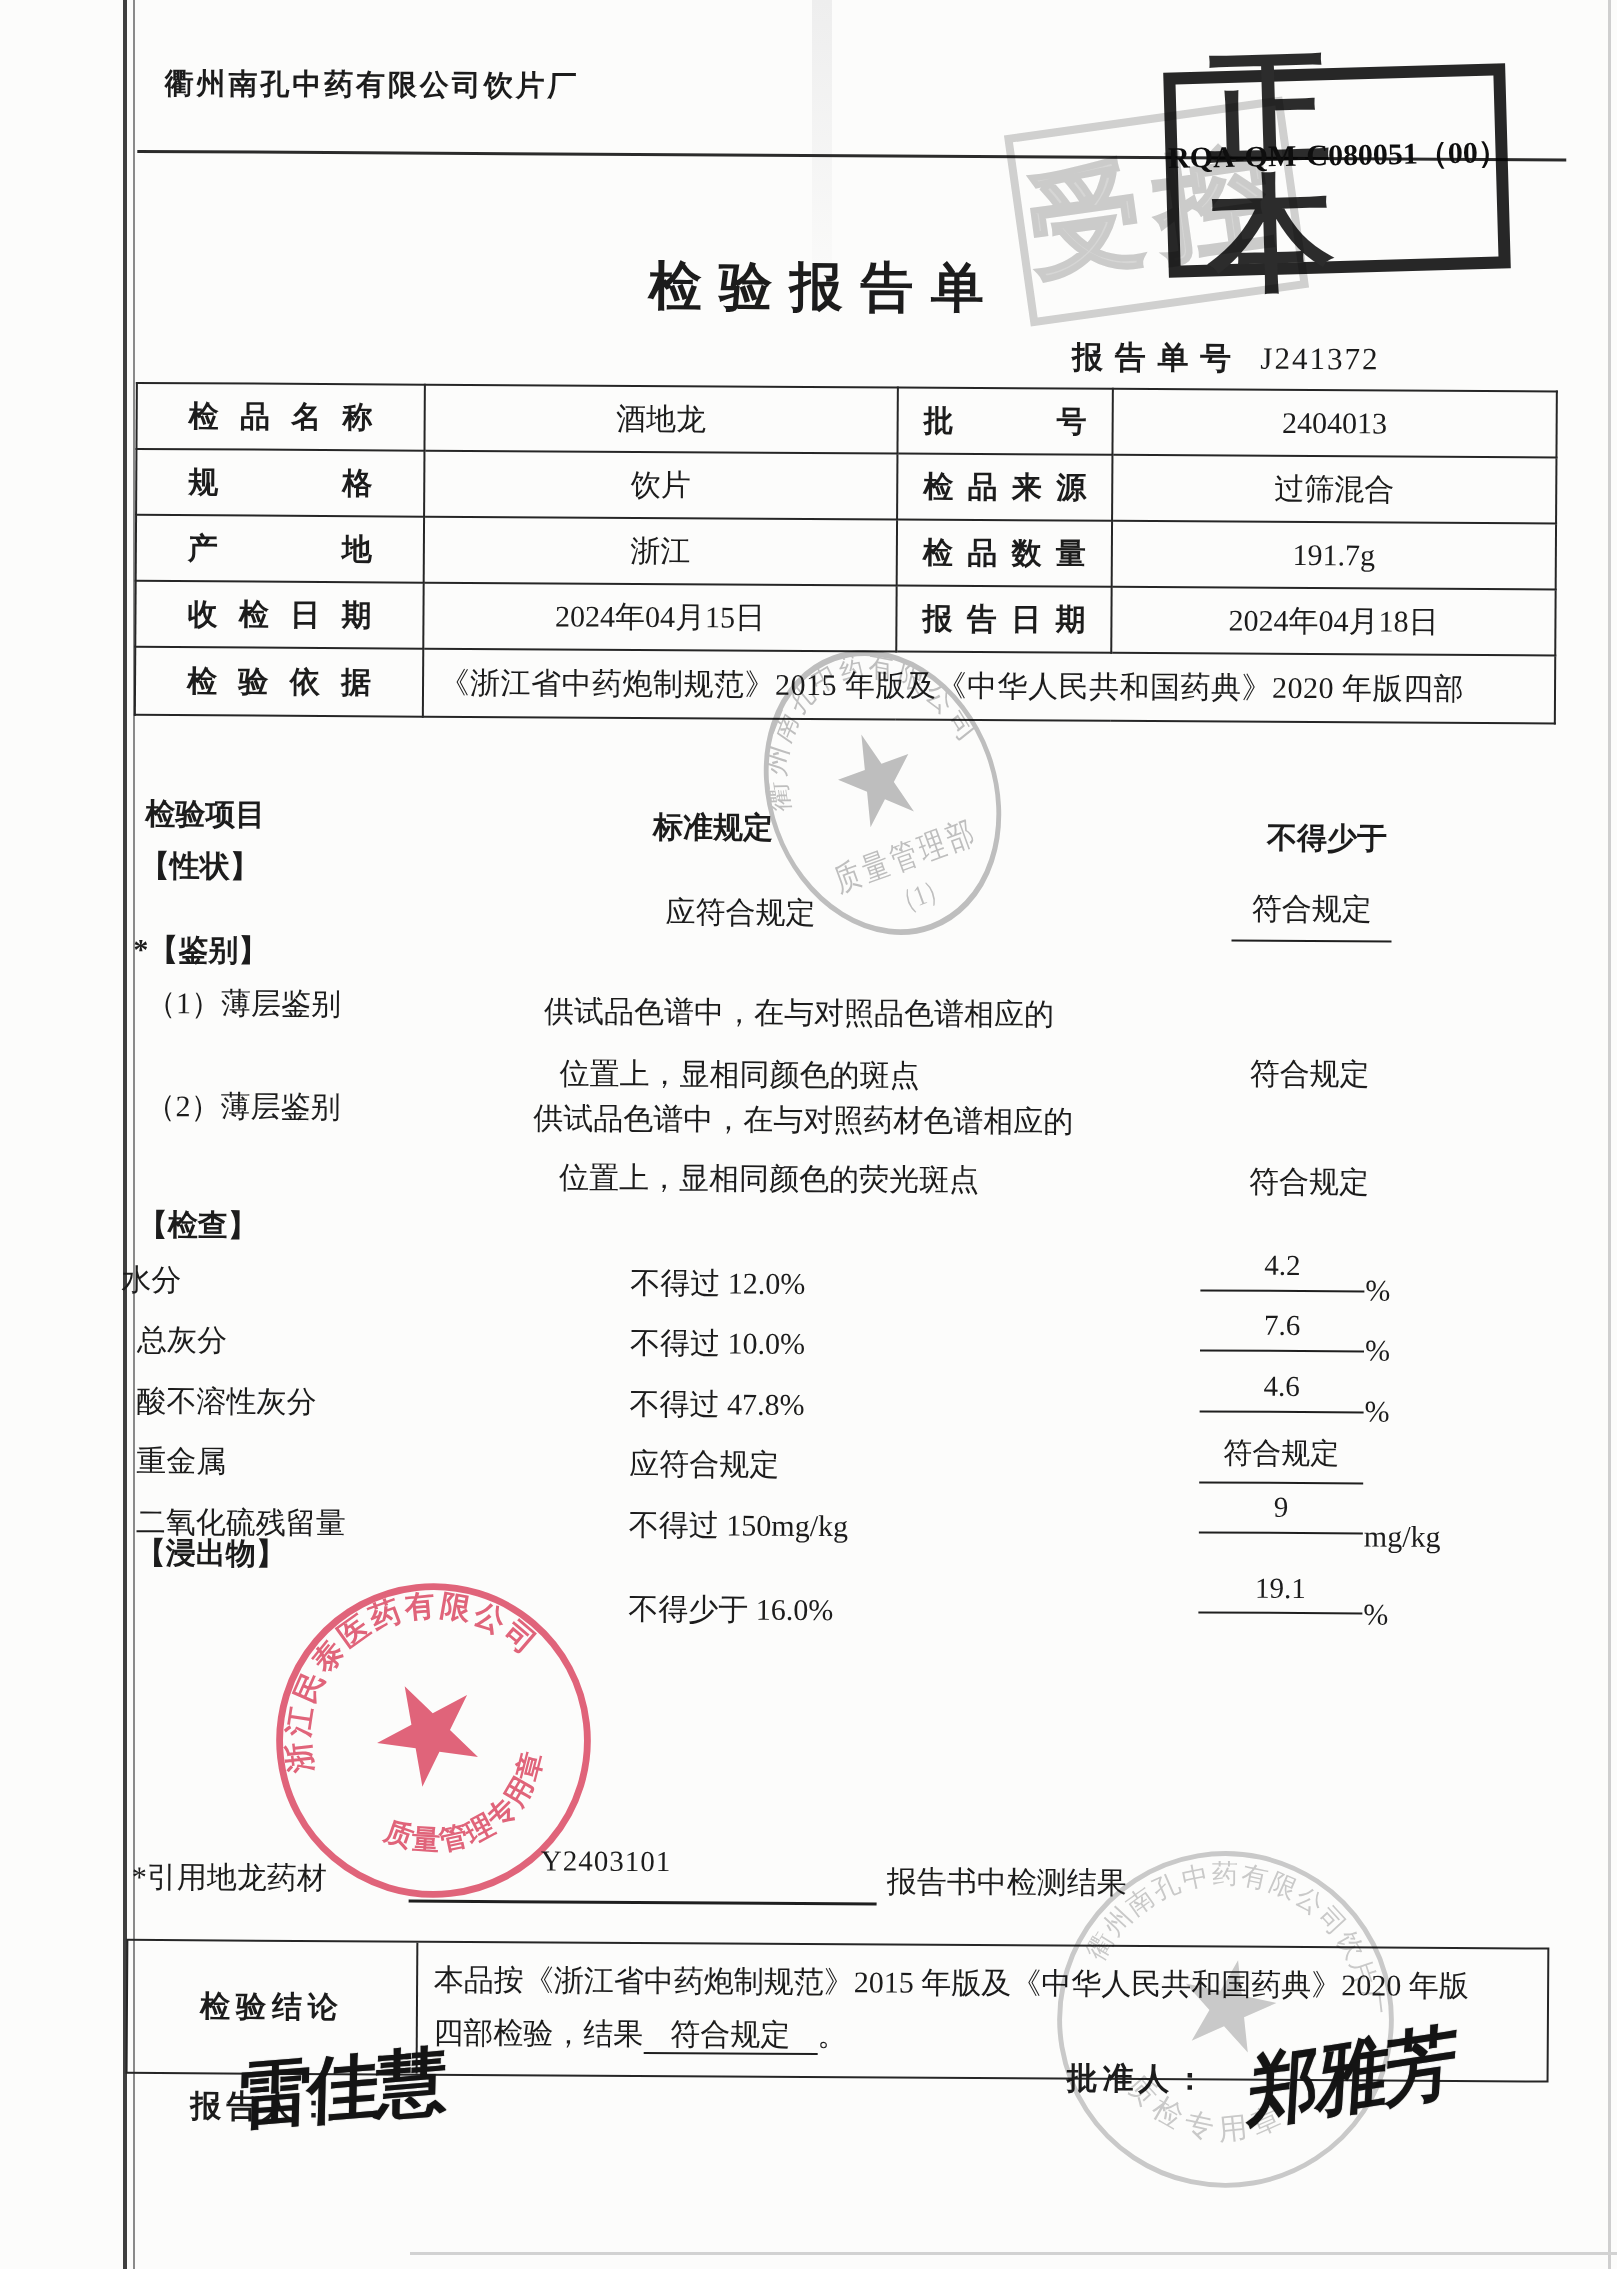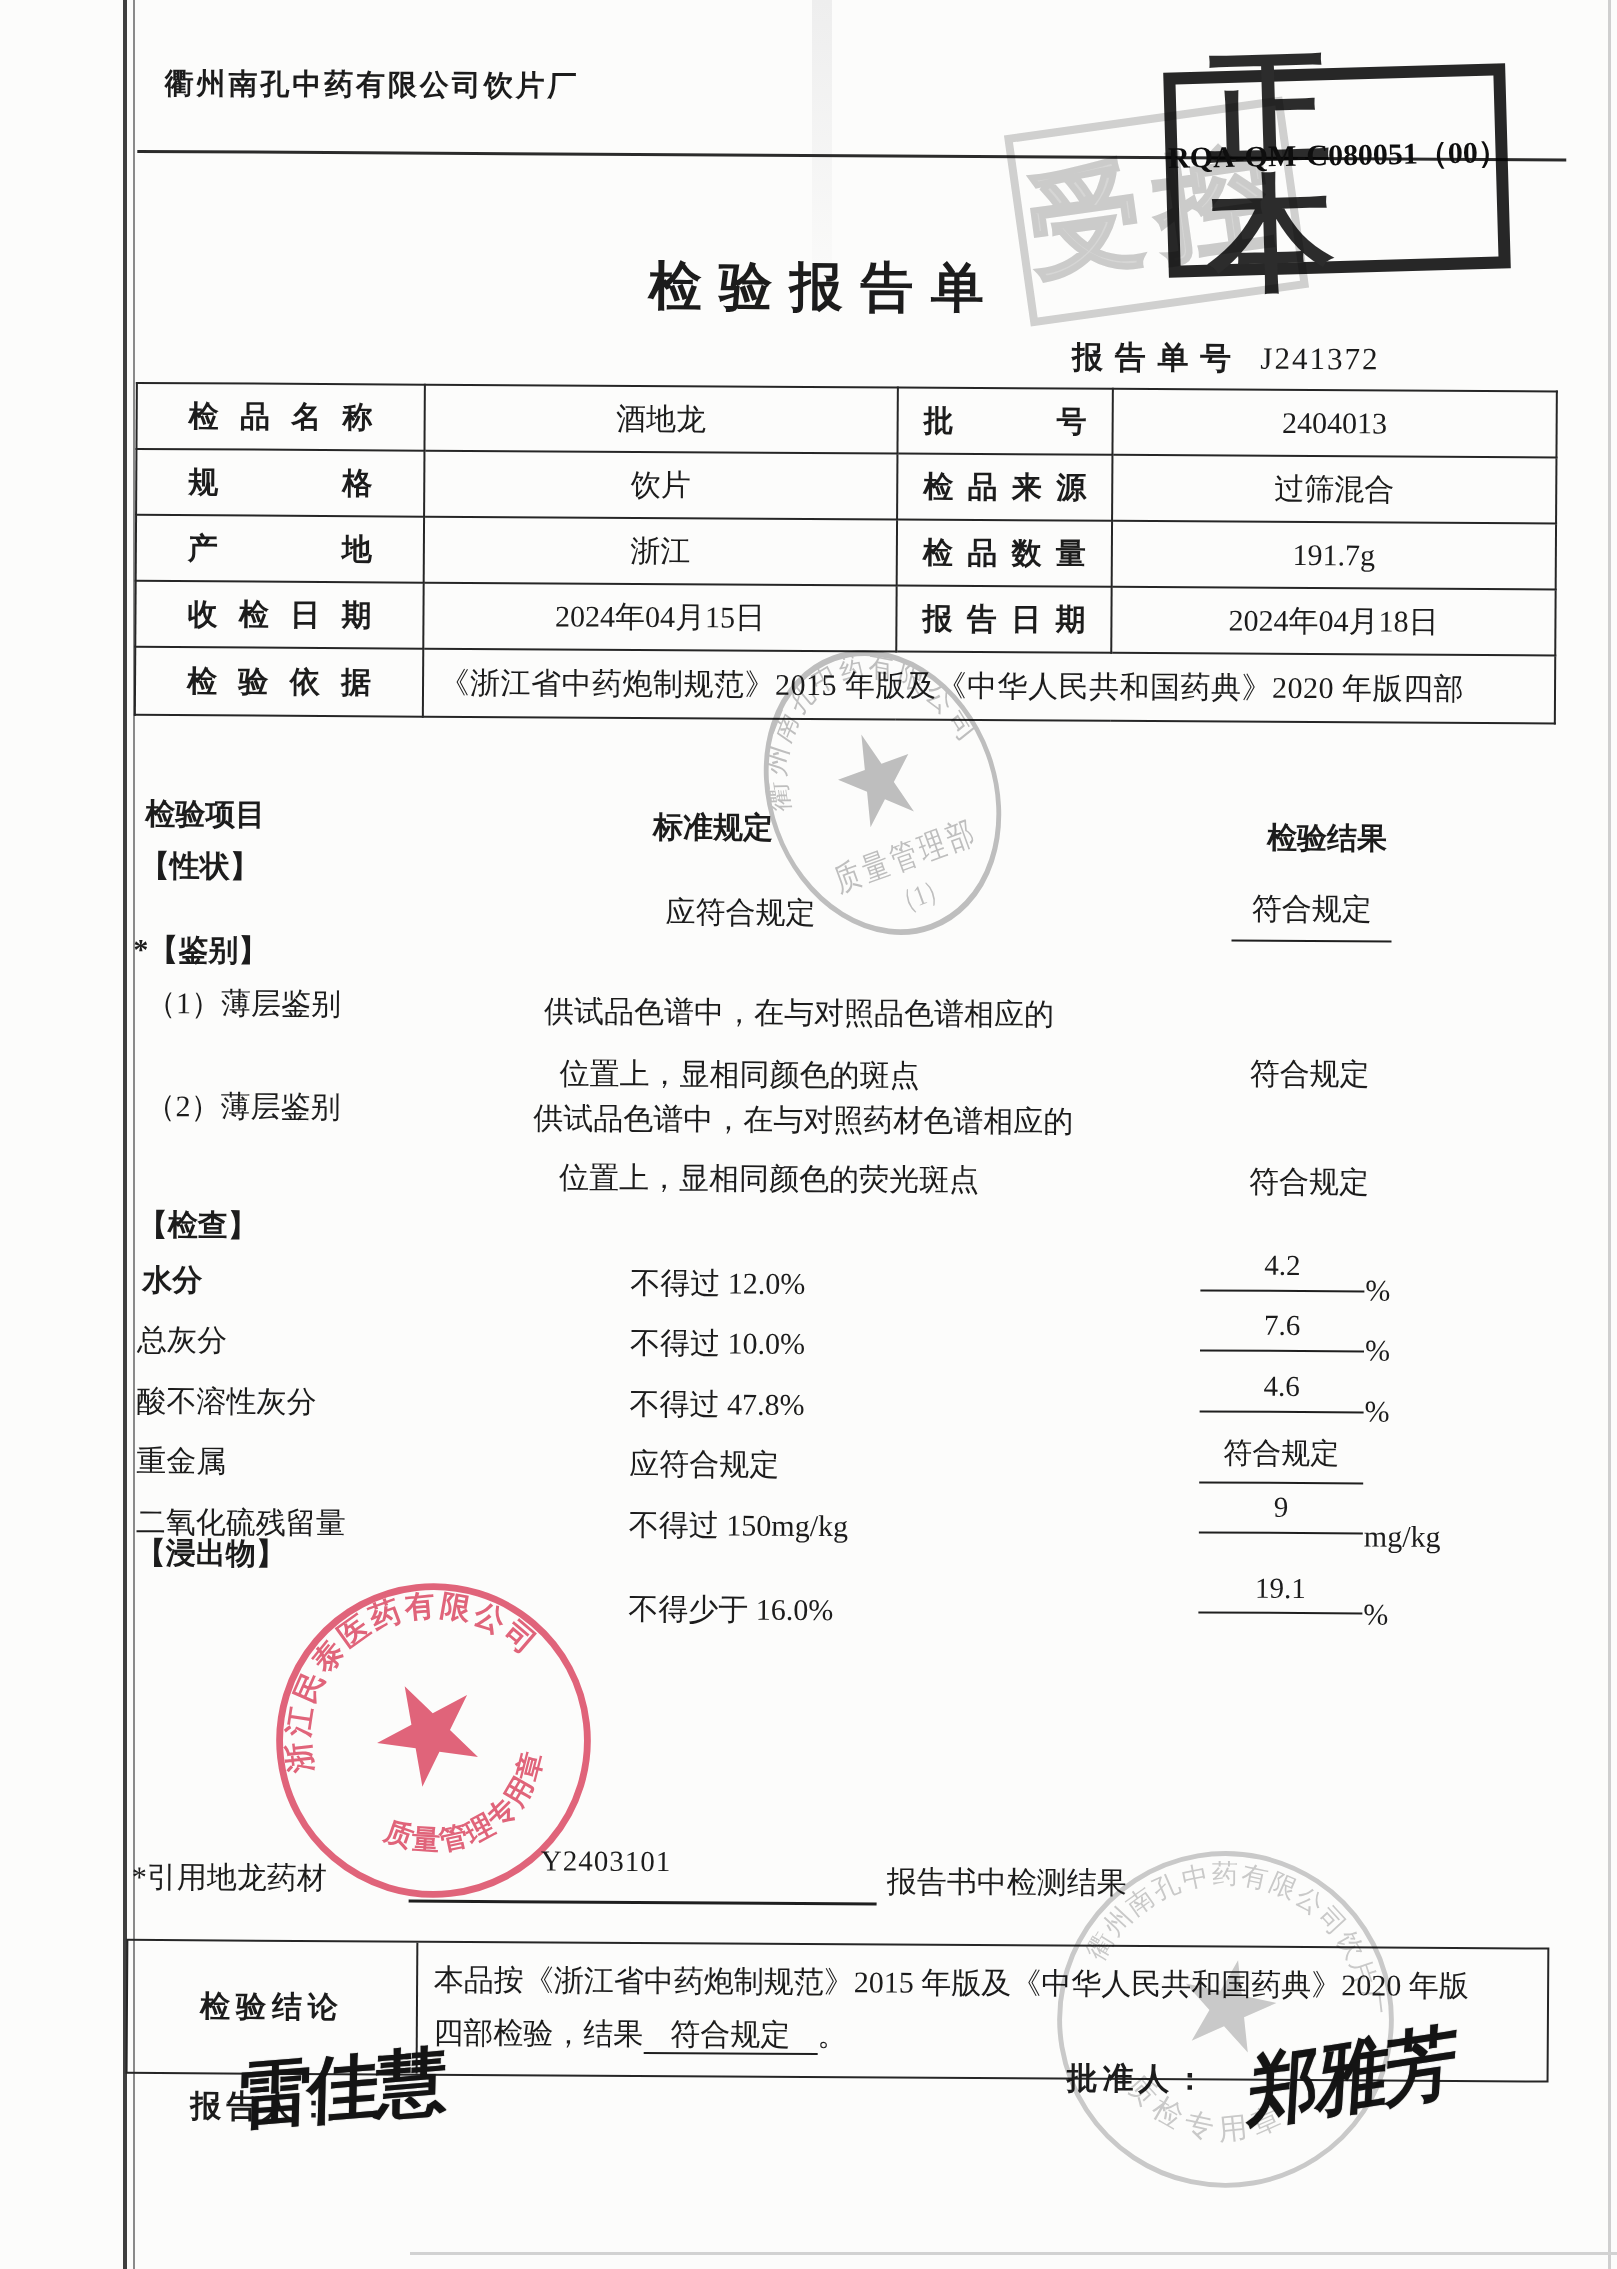--- a/index.html
+++ b/index.html
@@ -115,40 +115,40 @@
       </tr>
       <tr style="height:68px">
         <td class="lab">检验依据</td>
         <td class="basis" colspan="3">《浙江省中药炮制规范》2015 年版及《中华人民共和国药典》2020 年版四部</td>
       </tr>
     </tbody>
       </table>
 
     <div class="abs h31 bold" style="left:144px;top:798px;">检验项目</div>
     <div class="abs h31 bold" style="left:646px;top:808px;margin-left:6px;">标准规定</div>
-    <div class="abs h31 bold" style="left:1266px;top:815px;">检验结果</div>
+    <div class="abs h31 bold" style="left:1266px;top:815px;">不得少于</div>
 
     <div class="abs h31 bold" style="left:139px;top:850px;">【性状】</div>
     <div class="abs h31" style="left:665px;top:893px;">应符合规定</div>
     <div class="abs h31 resline" style="left:1231px;top:886px;width:160px;text-align:center;padding-bottom:9.8px;">符合规定</div>
 
     <div class="abs h31 bold" style="left:133px;top:934px;">*【鉴别】</div>
     <div class="abs h31" style="left:146px;top:987px;">（1）薄层鉴别</div>
     <div class="abs h31" style="left:544px;top:993px;">供试品色谱中，在与对照品色谱相应的</div>
     <div class="abs h31" style="left:560px;top:1055px;">位置上，显相同颜色的斑点</div>
     <div class="abs h31" style="left:1250px;top:1051px;">符合规定</div>
     <div class="abs h31" style="left:146px;top:1090px;">（2）薄层鉴别</div>
     <div class="abs h31" style="left:534px;top:1100px;">供试品色谱中，在与对照药材色谱相应的</div>
     <div class="abs h31" style="left:560px;top:1159px;">位置上，显相同颜色的荧光斑点</div>
     <div class="abs h31" style="left:1250px;top:1159px;">符合规定</div>
 
     <div class="abs h31 bold" style="left:139px;top:1209px;">【检查】</div>
 
     <div class="abs" style="left:0;top:1264px;width:1618px;">
-      <span class="abs h31" style="left:144px;font-weight:bold;">水分</span>
+      <span class="abs h31" style="left:123px;">水分</span>
       <span class="abs h31" style="left:632px;">不得过 12.0%</span>
       <span class="resbox" style="left:1202px;top:-17.6px;">4.2</span>
       <span class="unit" style="left:1367px;top:5.9px;">%</span>
     </div>
     <div class="abs" style="left:0;top:1324px;width:1618px;">
       <span class="abs h31" style="left:139px;">总灰分</span>
       <span class="abs h31" style="left:632px;">不得过 10.0%</span>
       <span class="resbox" style="left:1202px;top:-17.6px;">7.6</span>
       <span class="unit" style="left:1367px;top:5.9px;">%</span>
     </div>

